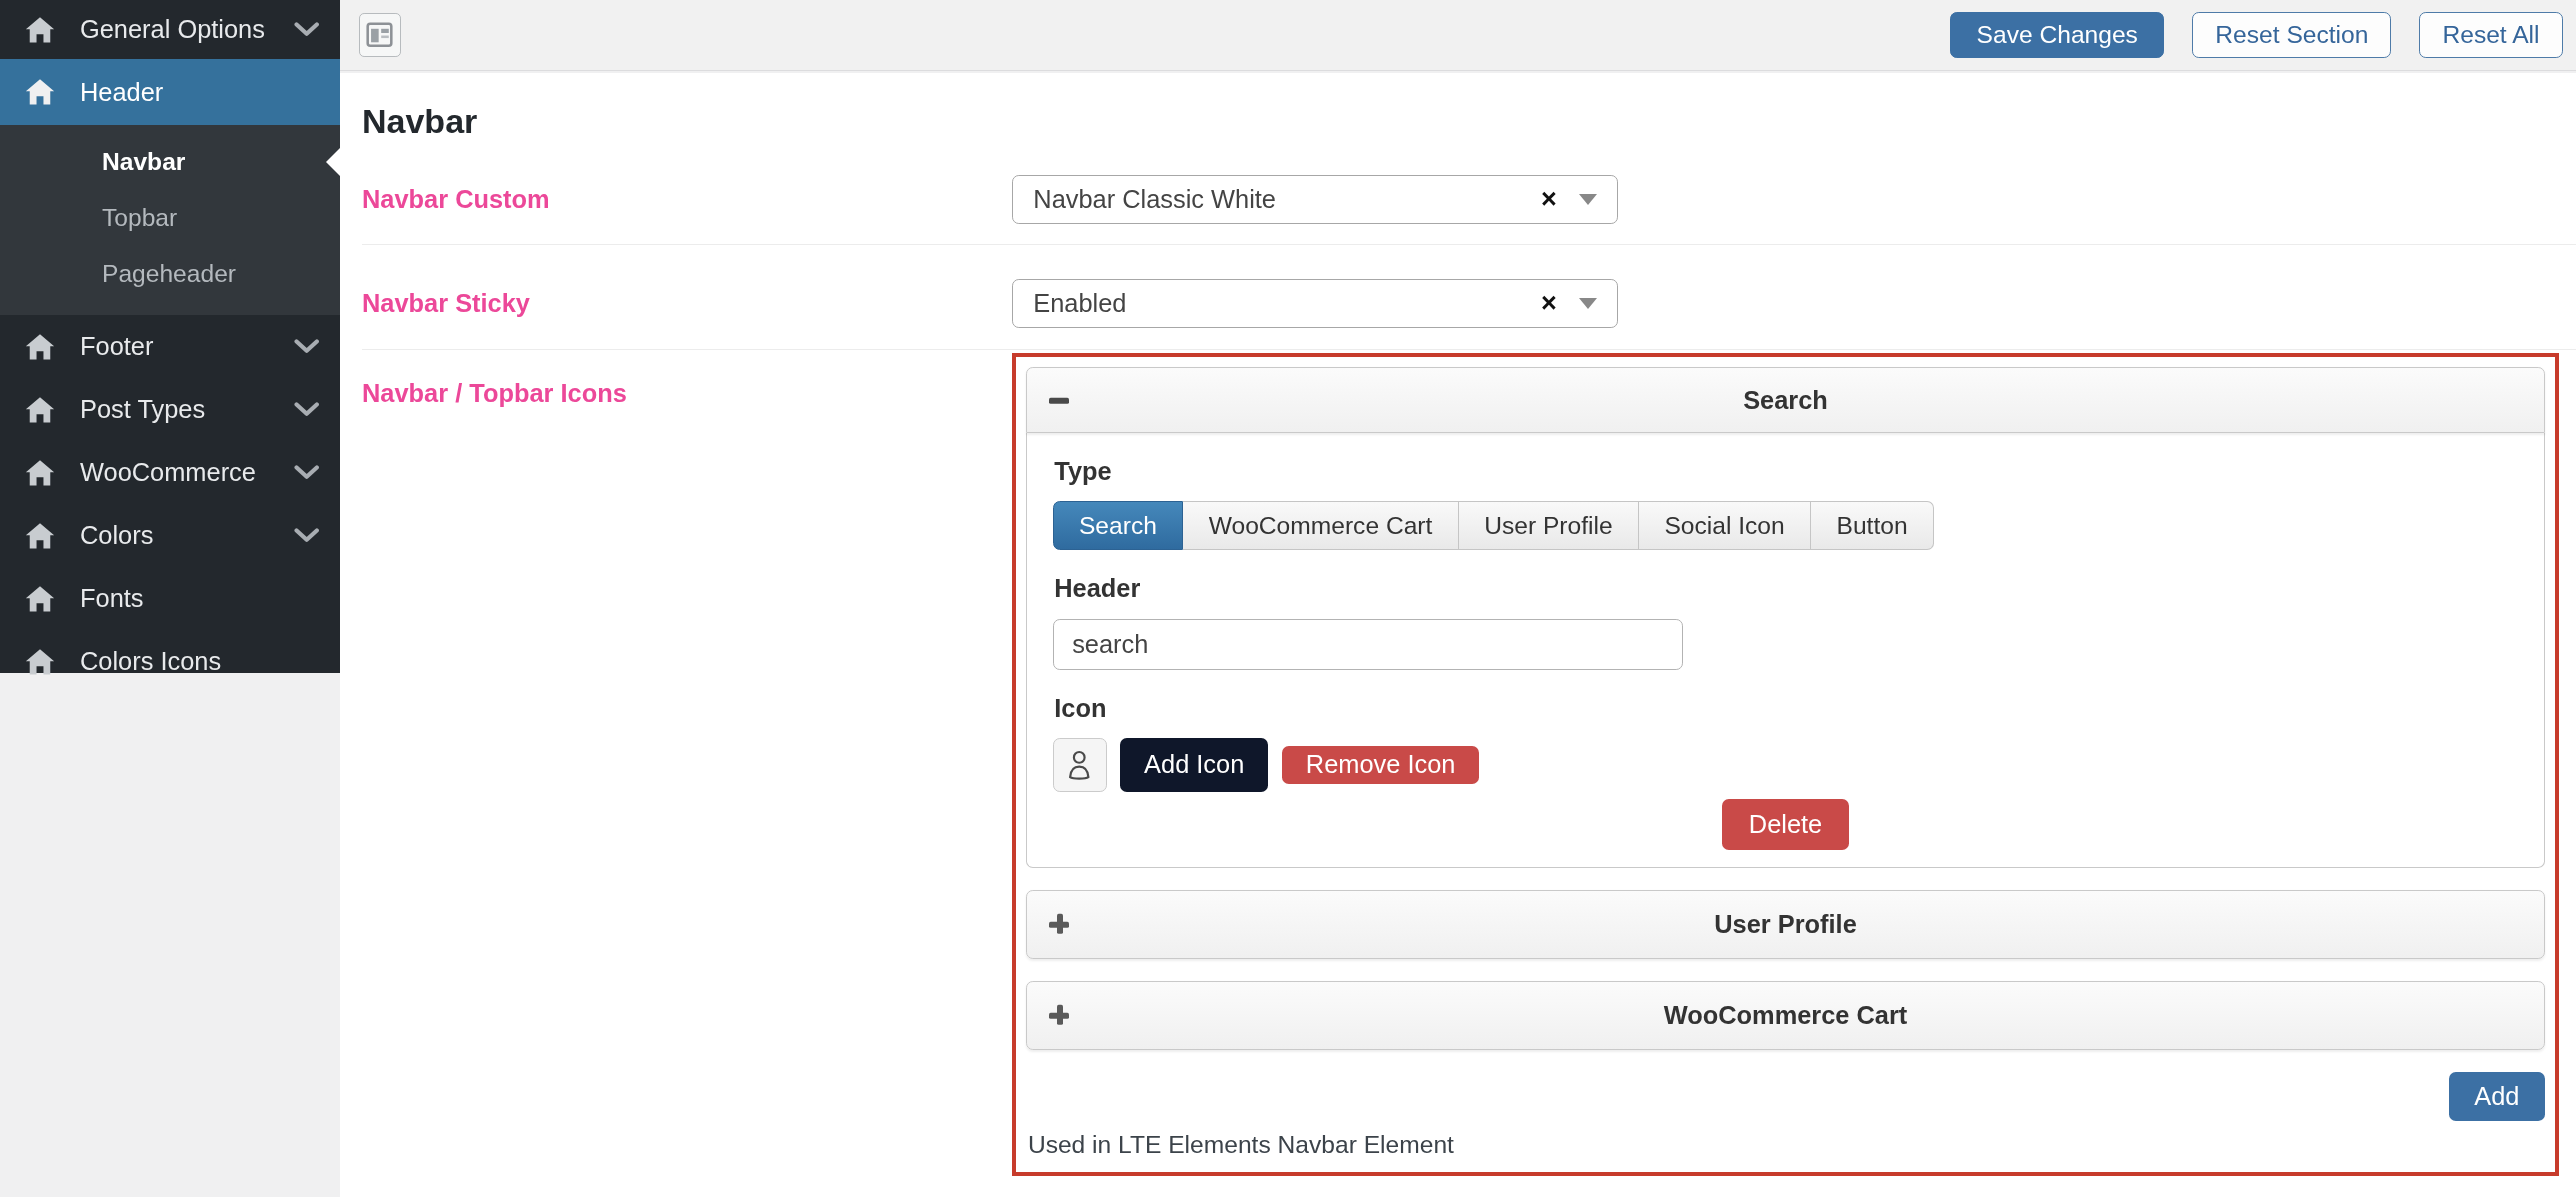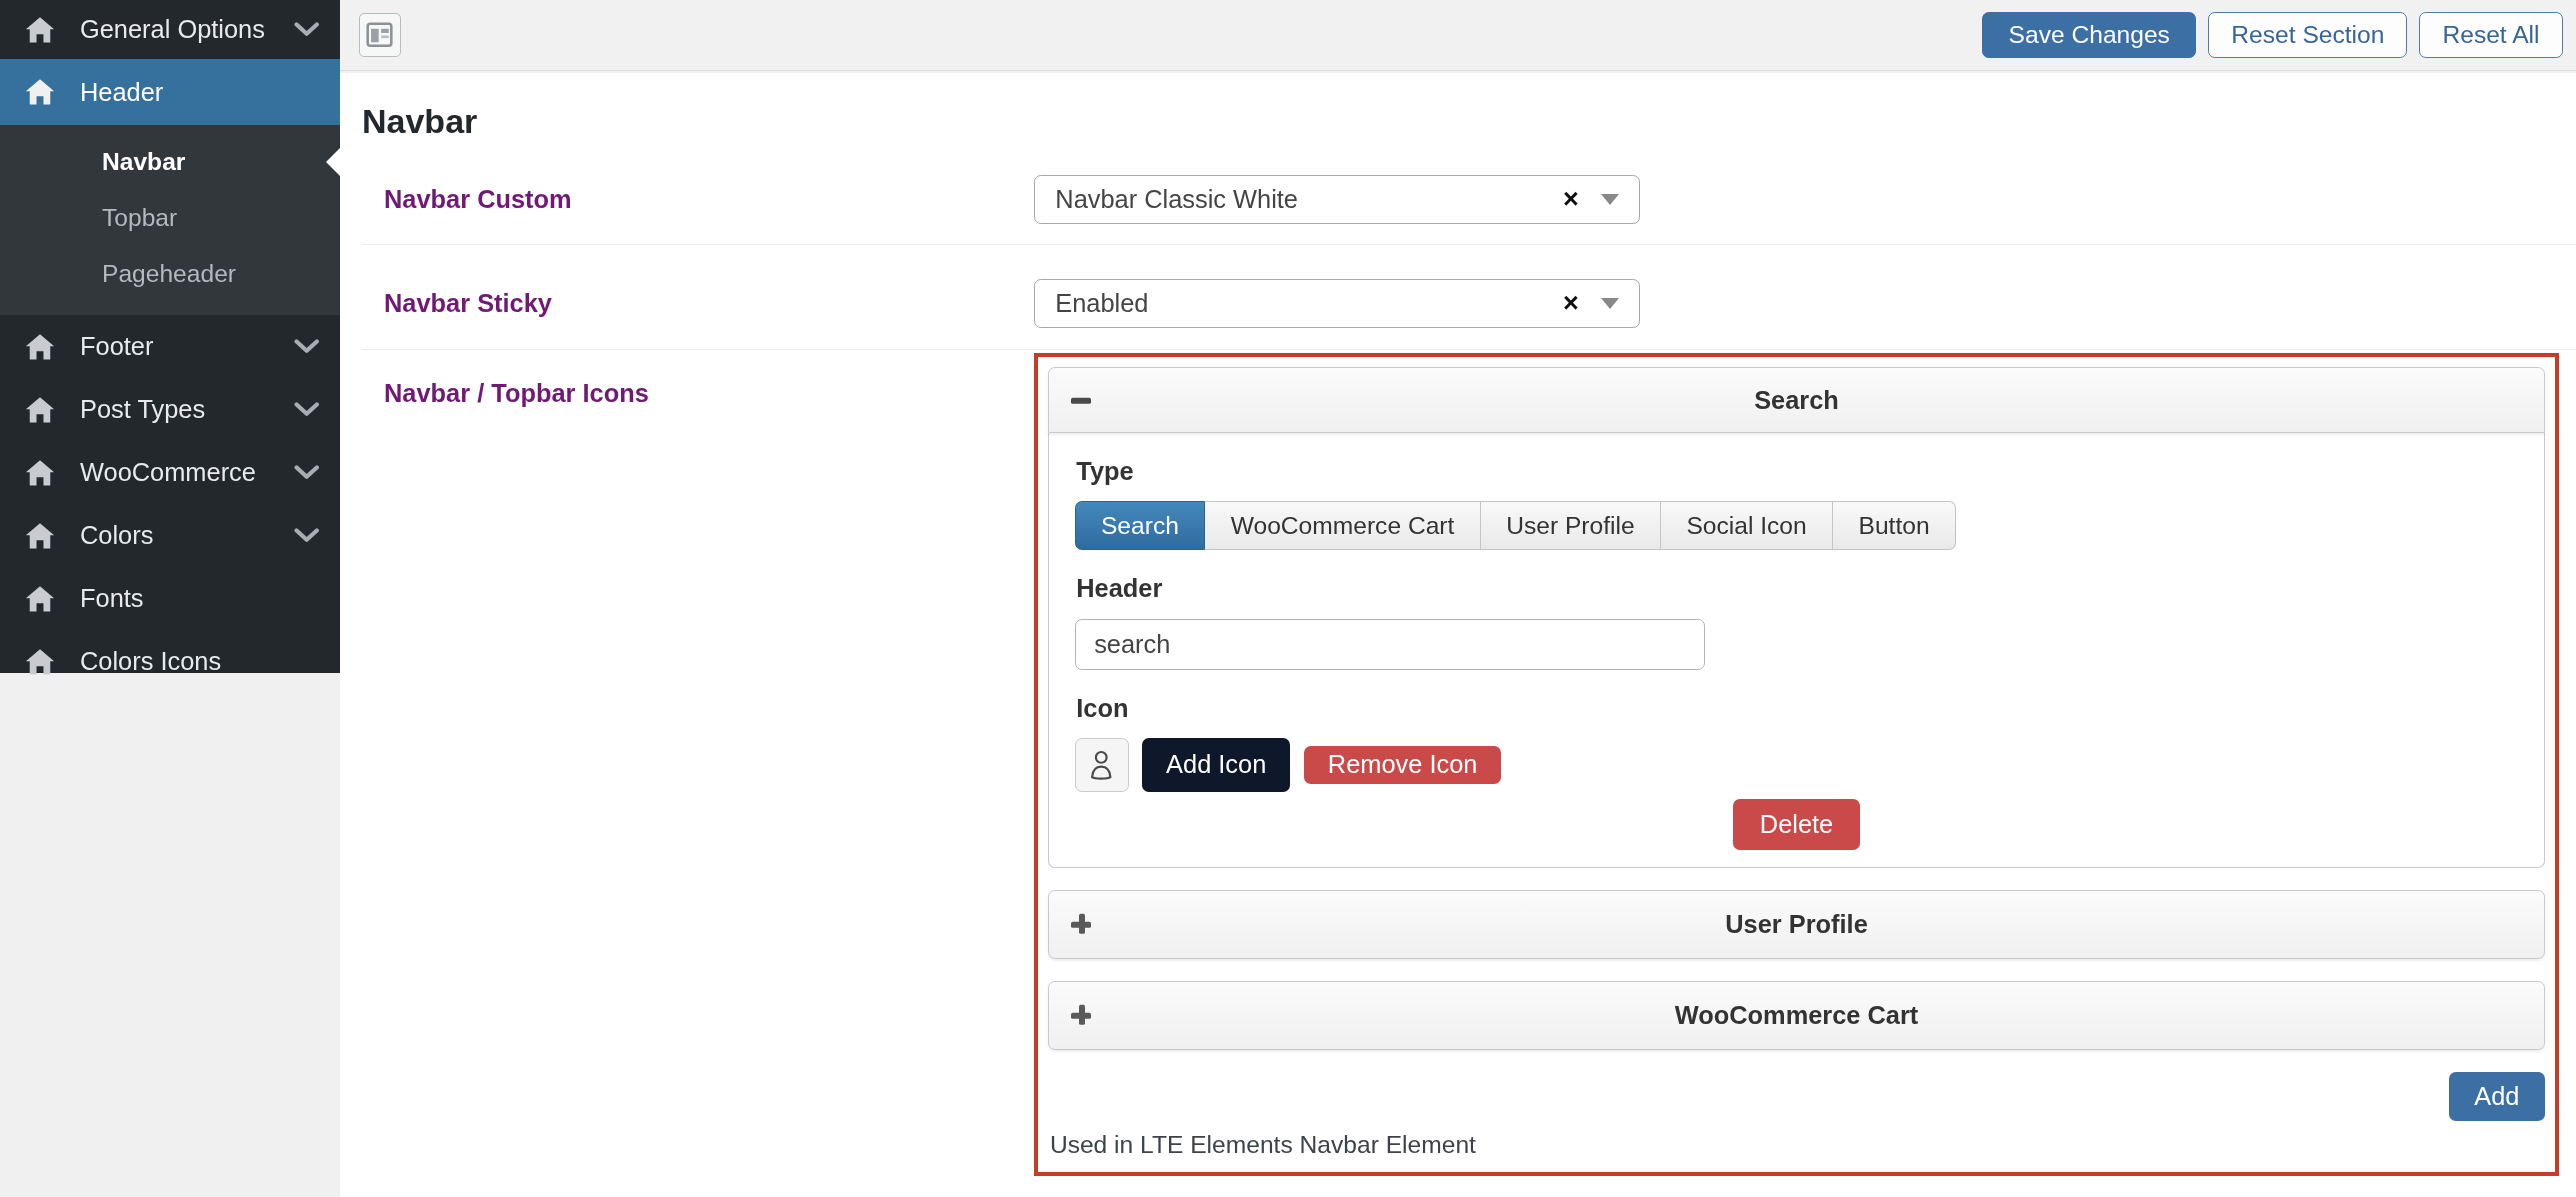--- a/index.html
+++ b/index.html
@@ -53,21 +53,21 @@
     display: flex; align-items: center;
     padding: 0 13.5px 0 18.6px;
   }
   .layout-btn {
     width: 42px; height: 44px;
     border: 1.7px solid #b7bbbe; border-radius: 5.1px;
     background: #f6f7f7;
     display: flex; align-items: center; justify-content: center;
     cursor: pointer;
   }
-  .toolbar-right { margin-left: auto; display: flex; gap: 12px; }
+  .toolbar-right { margin-left: auto; display: flex; gap: 28px; }
   .btn { border-radius: 6.8px; font-size: 24.6px; font-family: inherit; cursor: pointer; }
   .btn-primary-top {
     background: #3c70a4; color: #fff; border: 1.7px solid #3c70a4;
     height: 46px; padding: 0 25.4px;
   }
   .btn-outline {
     background: #fdfdfd; color: #35659a; border: 1.7px solid #4e7ba8;
     height: 46px; padding: 0 22px;
   }
 
@@ -75,21 +75,21 @@
   .panel {
     position: absolute; left: 340px; top: 73px;
     width: 2236px; min-height: 1109px;
     background: #fff;
     padding: 0 0 0 22px;
   }
   .page-title { font-size: 34px; font-weight: bold; color: #23282d; padding-top: 29px; }
 
   .form-row { display: flex; align-items: center; border-bottom: 1.7px solid #ececec; padding: 34px 0 20.3px 0; }
   .form-row.no-border { border-bottom: none; align-items: flex-start; padding-top: 0; }
-  .row-label { width: 650px; flex: 0 0 auto; font-size: 25.4px; font-weight: bold; color: #701a75; margin-left: 22px; }
+  .row-label { width: 650px; flex: 0 0 auto; font-size: 25.4px; font-weight: bold; color: #ec4899; }
   .form-row.no-border .row-label { padding-top: 29px; }
 
   .select2 {
     width: 606px; height: 49px;
     border: 1.7px solid #a7a7a7; border-radius: 6.8px;
     background: #fff;
     display: flex; align-items: center;
     padding: 0 20.3px; font-size: 25.4px; color: #444;
     cursor: pointer;
   }

